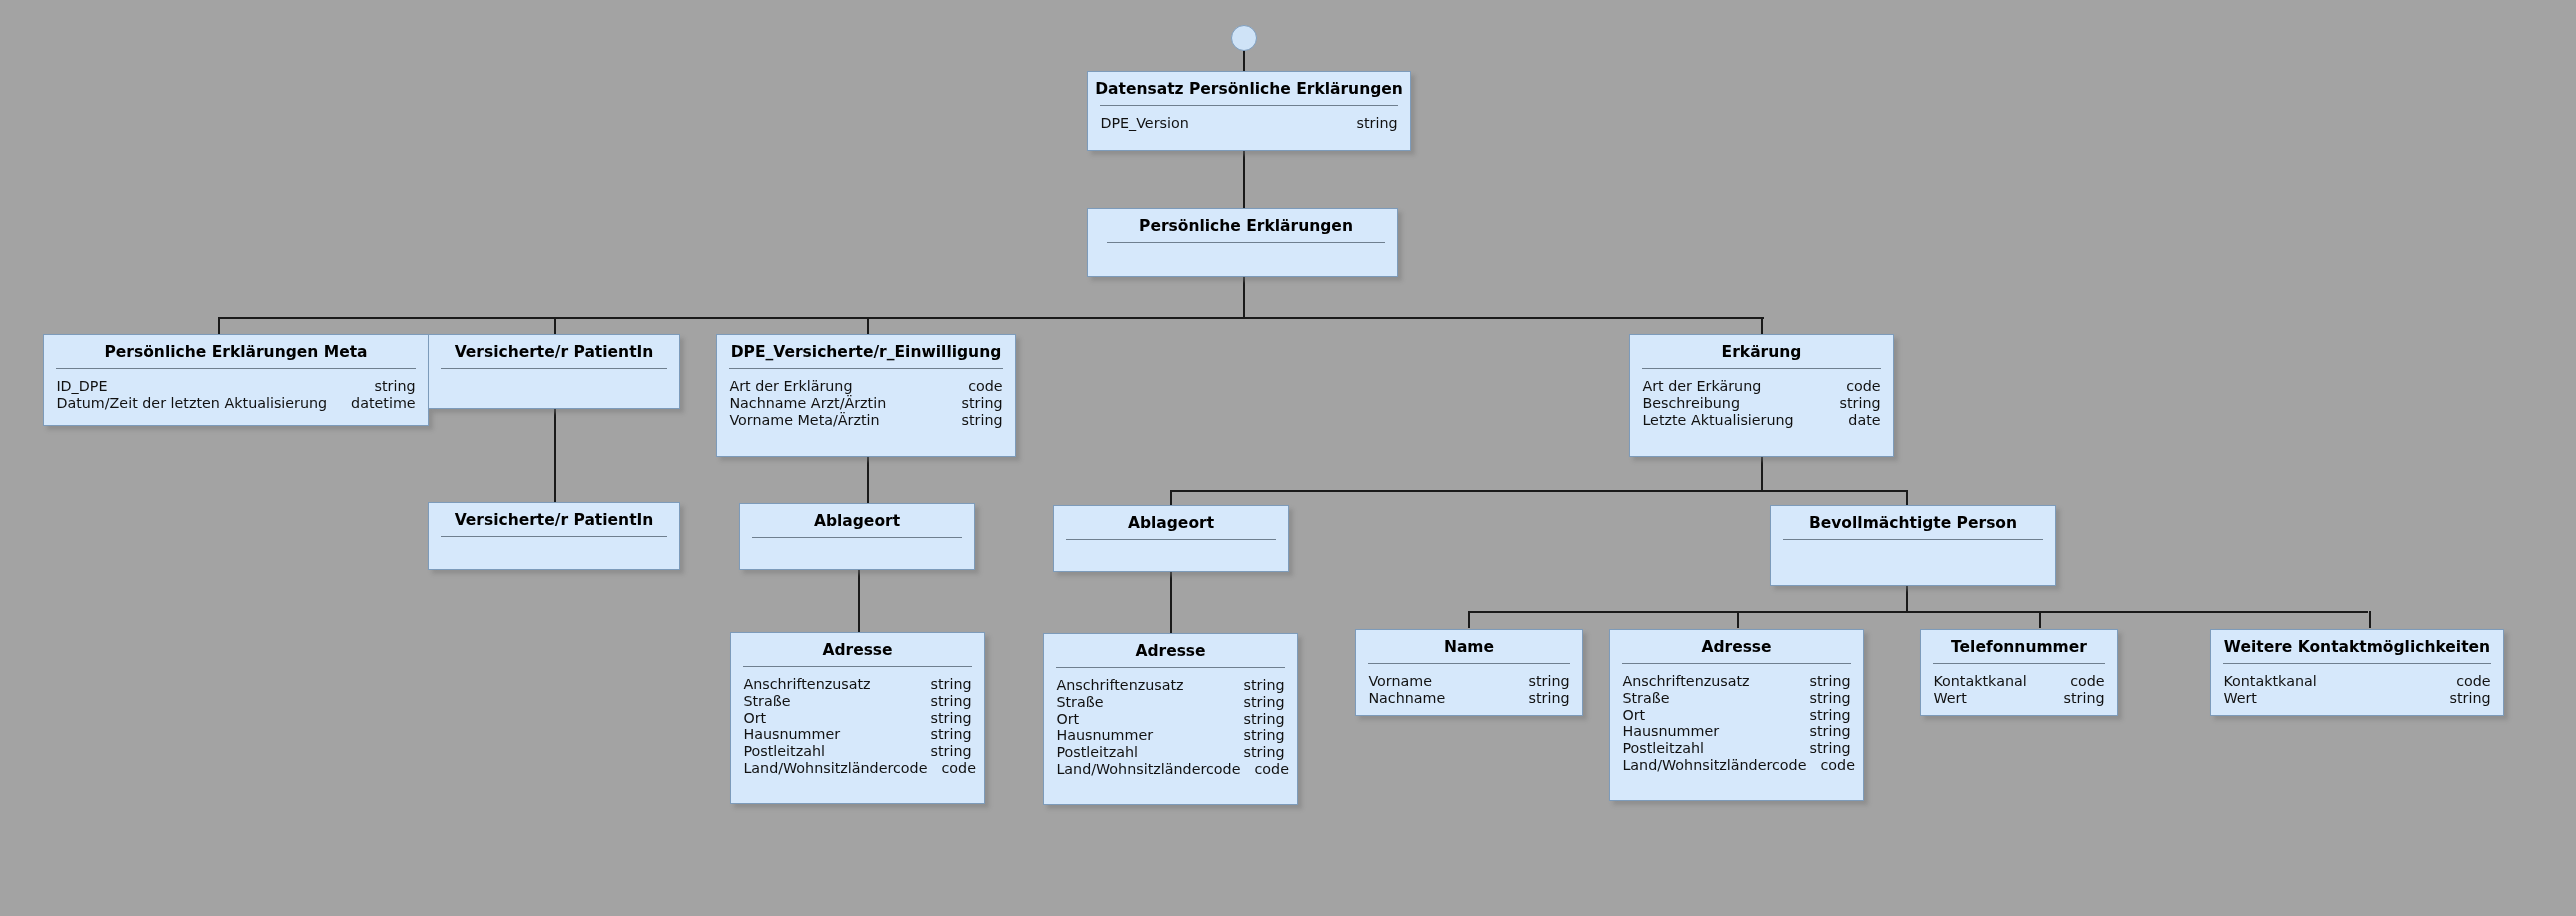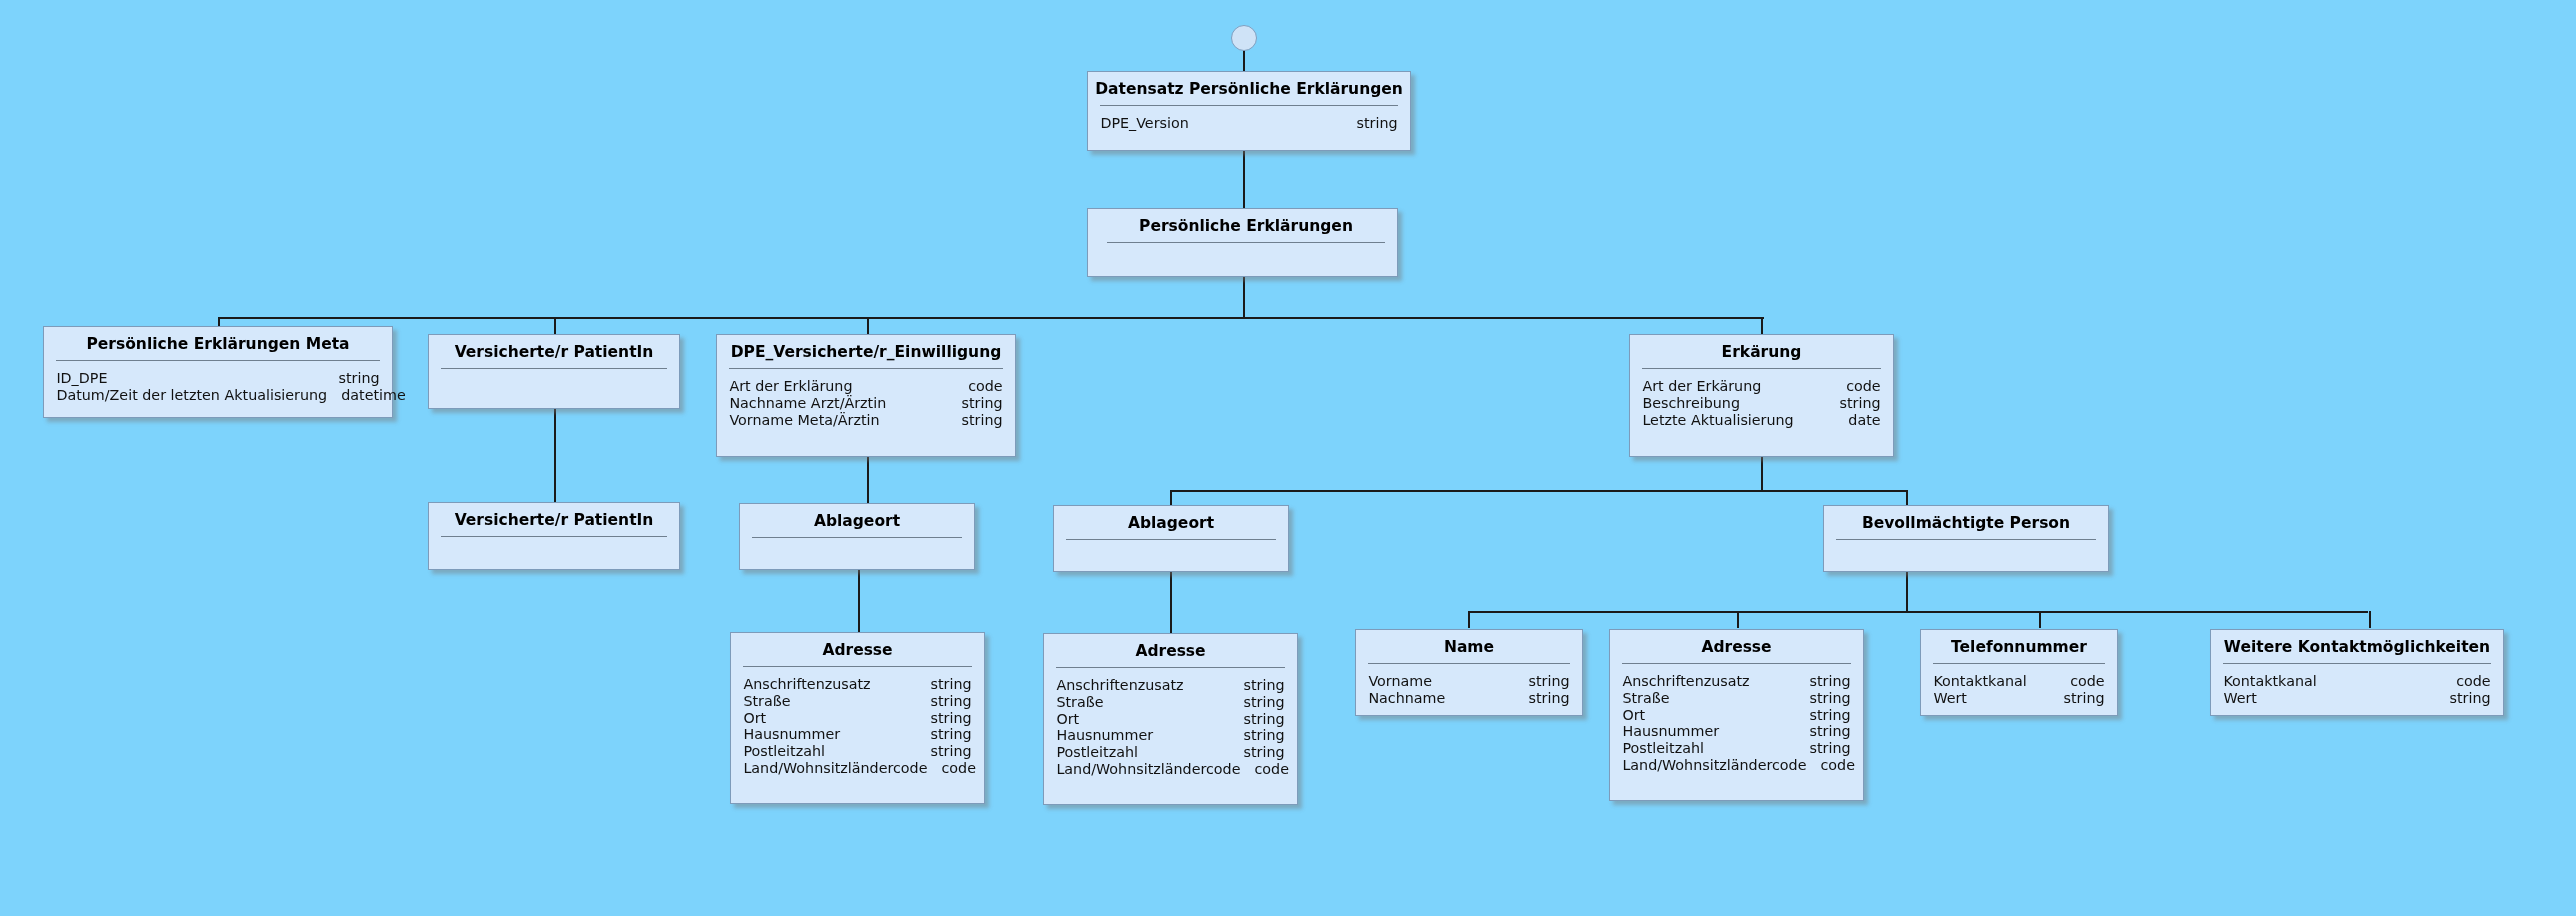--- a/index.html
+++ b/index.html
@@ -4,21 +4,21 @@
 <style>
   html, body {
     margin: 0;
     padding: 0;
     background: #ffffff;
   }
   #canvas {
     position: relative;
     width: 2576px;
     height: 916px;
-    background: #7dd3fc;
+    background: #a3a3a3;
     font-family: "DejaVu Sans", "Liberation Sans", sans-serif;
     overflow: hidden;
   }
 
   
   .conn {
     position: absolute;
     background: #1a1a1a;
   }
   .conn.h { height: 2.3px; }
@@ -122,21 +122,21 @@
       </div>
     </div>
   </div>
 
   <div class="node" style="left:1087px; top:208px; width:311px; height:69px;padding-left:7px;">
     <div class="node-title">Persönliche Erklärungen</div>
     <div class="node-sep"></div>
     <div class="attrs"></div>
   </div>
 
-  <div class="node" style="left:43px; top:326px; width:350px; height:92px;">
+  <div class="node" style="left:43px; top:334px; width:386px; height:92px;">
     <div class="node-title">Persönliche Erklärungen Meta</div>
     <div class="node-sep"></div>
     <div class="attrs">
       <div class="attr">
         <span class="attr-name">ID_DPE</span>
         <span class="attr-type">string</span>
       </div>
       <div class="attr">
         <span class="attr-name">Datum/Zeit der letzten Aktualisierung</span>
         <span class="attr-type">datetime</span>
@@ -199,21 +199,21 @@
     <div class="node-sep"></div>
     <div class="attrs"></div>
   </div>
 
   <div class="node" style="left:1053px; top:505px; width:236px; height:67px;">
     <div class="node-title">Ablageort</div>
     <div class="node-sep"></div>
     <div class="attrs"></div>
   </div>
 
-  <div class="node" style="left:1823px; top:505px; width:286px; height:67px;">
+  <div class="node" style="left:1770px; top:505px; width:286px; height:81px;">
     <div class="node-title">Bevollmächtigte Person</div>
     <div class="node-sep"></div>
     <div class="attrs"></div>
   </div>
 
   <div class="node" style="left:730px; top:632px; width:255px; height:172px;">
     <div class="node-title">Adresse</div>
     <div class="node-sep"></div>
     <div class="attrs">
       <div class="attr">

